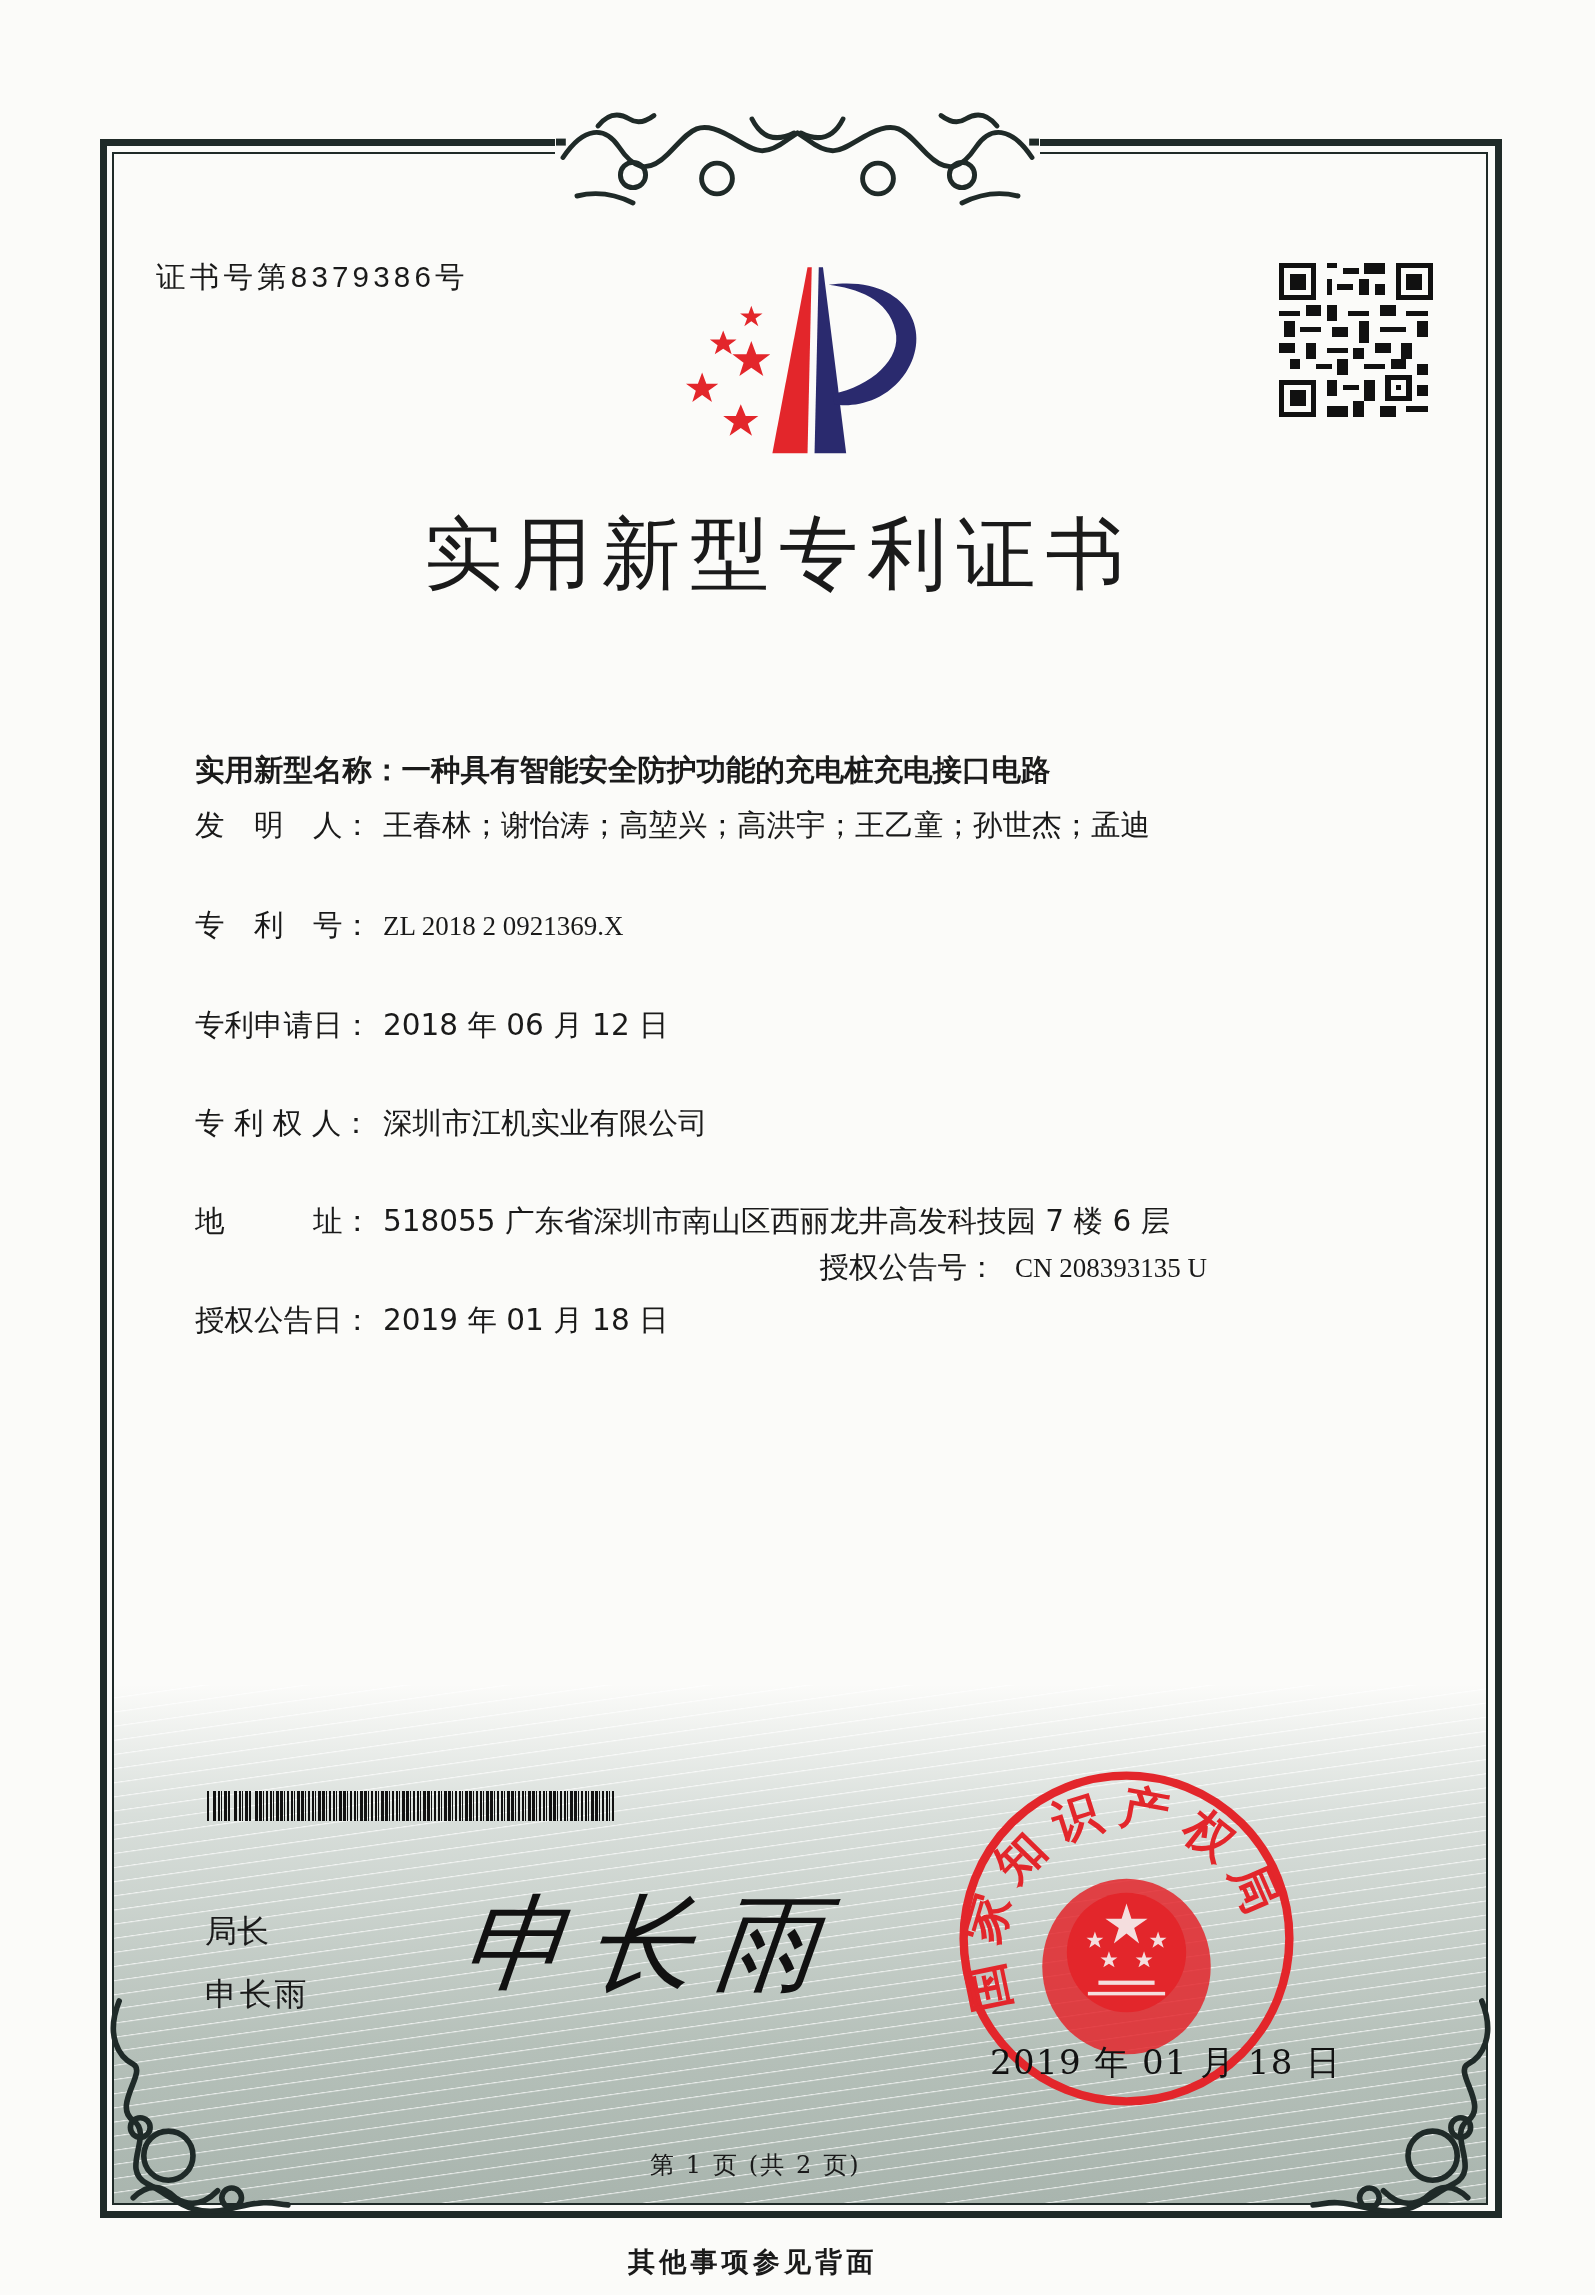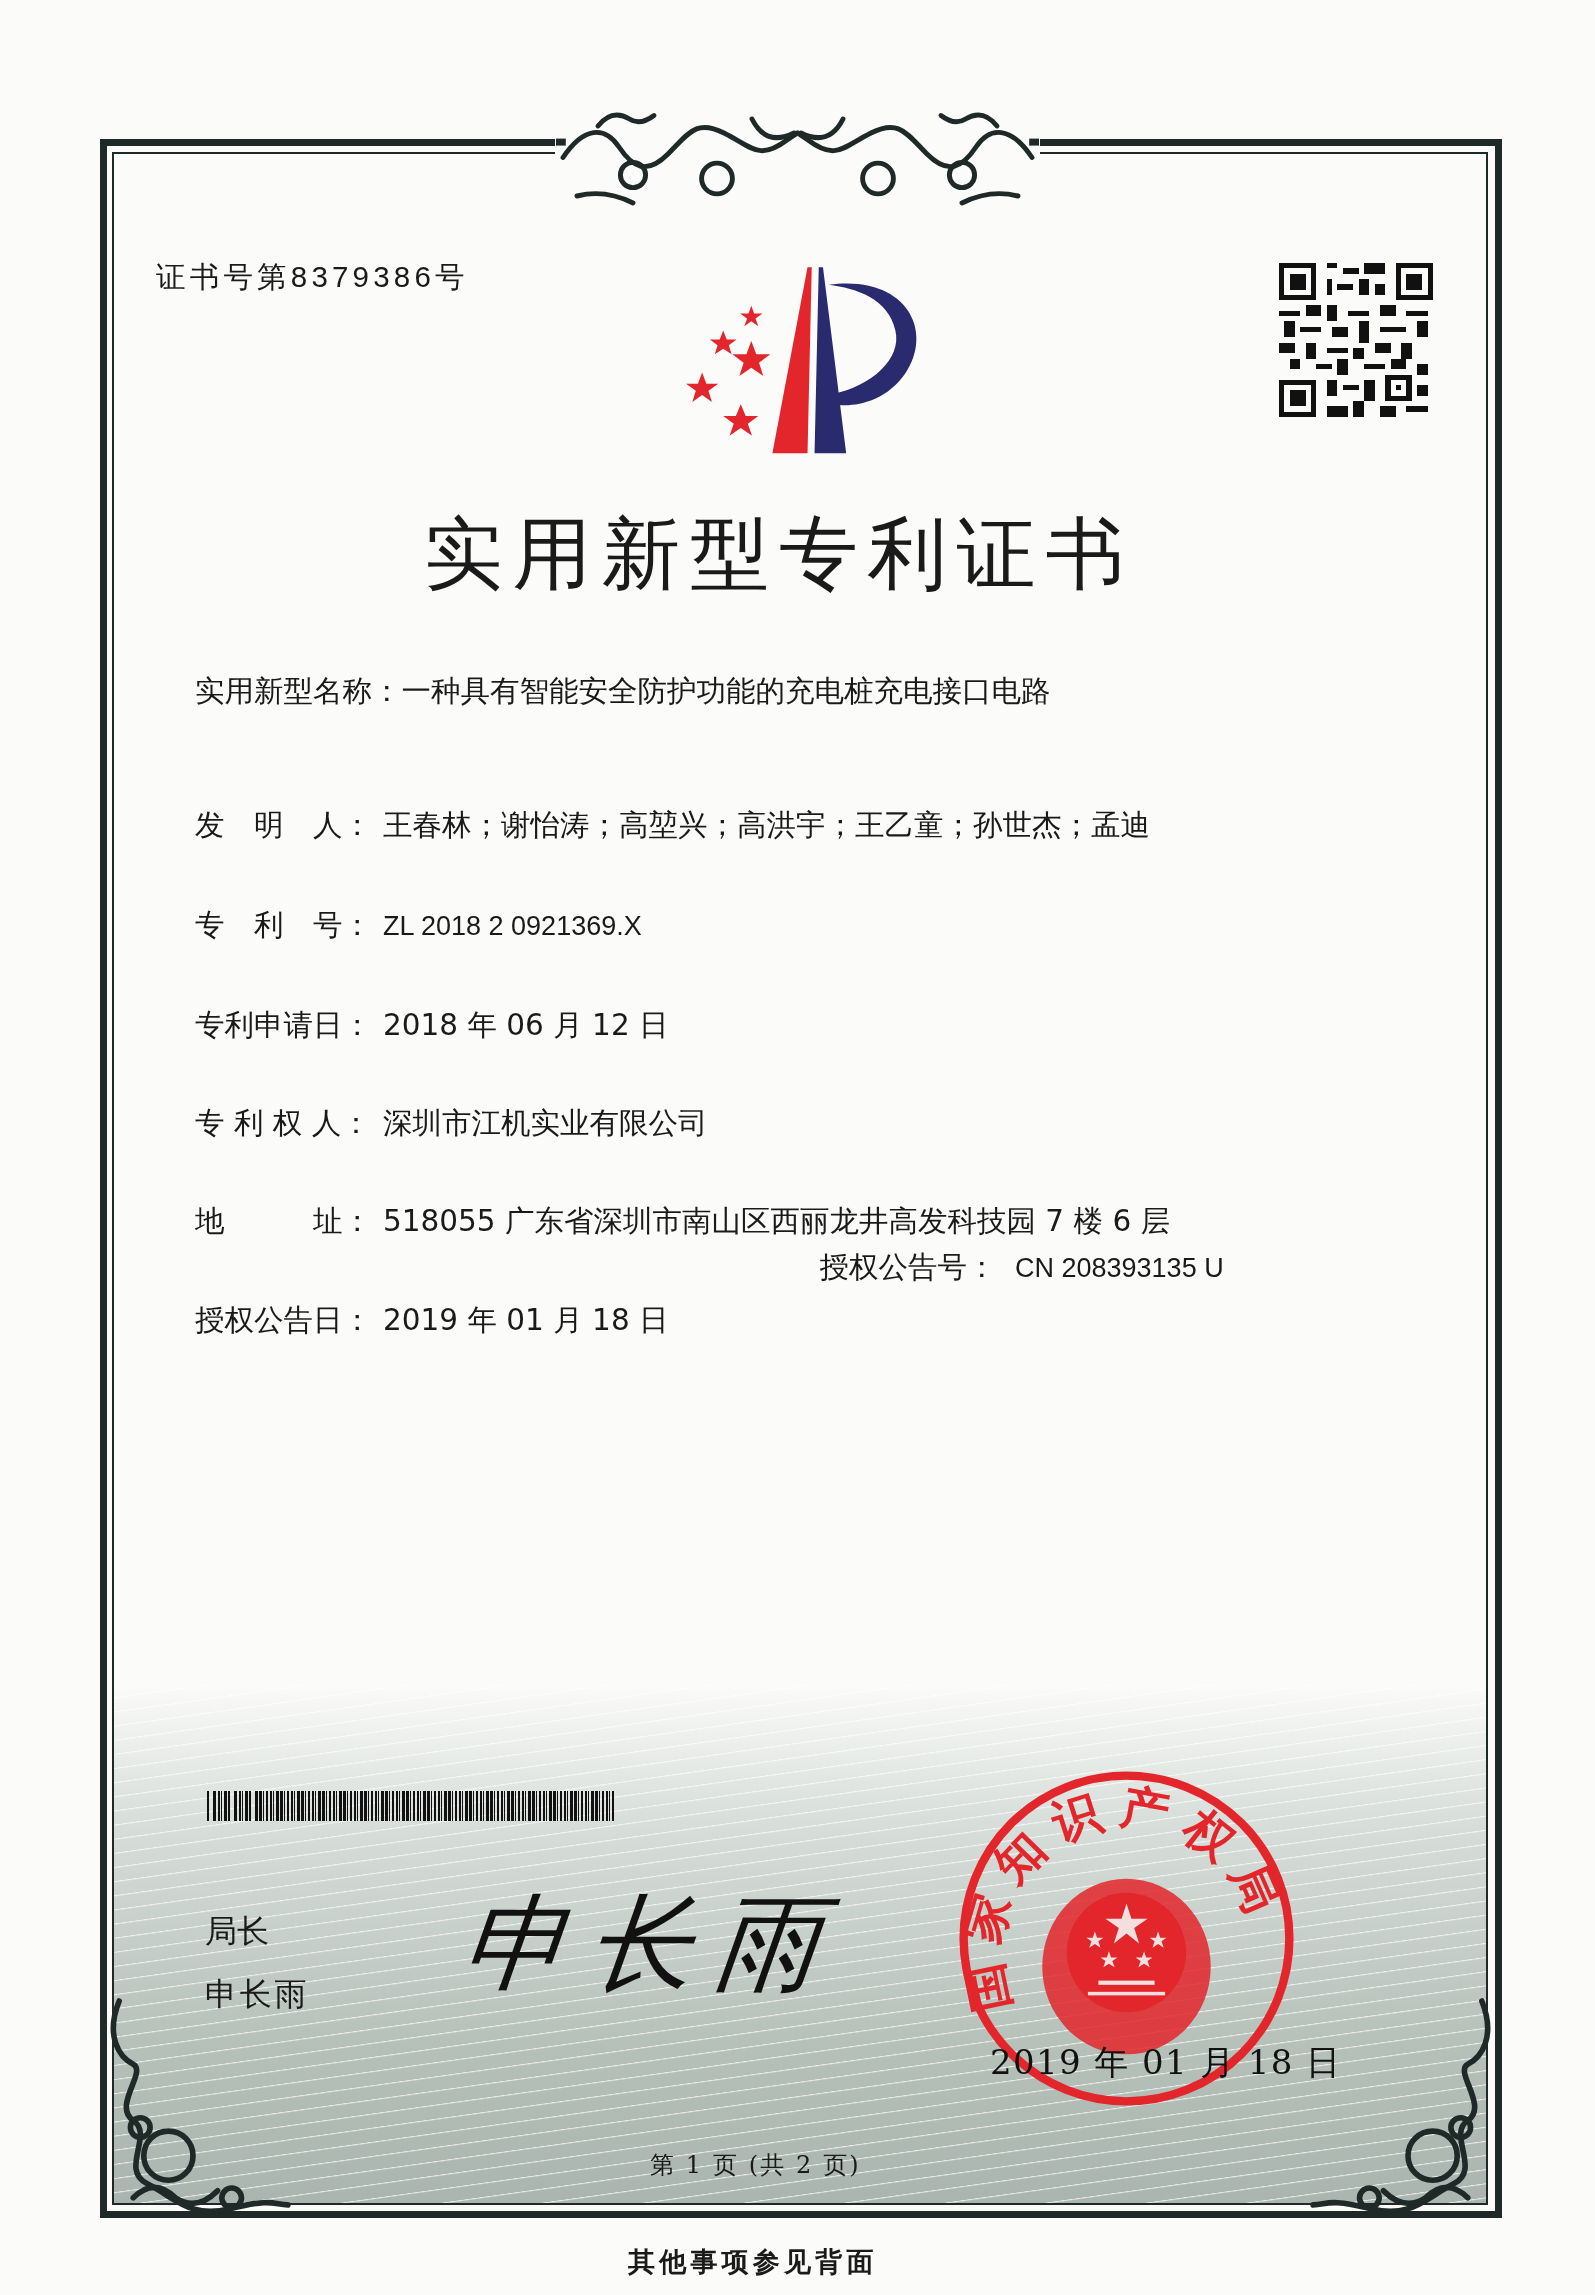--- a/index.html
+++ b/index.html
@@ -19,21 +19,21 @@
   .corner-br{left:1299px;top:1994px;width:211px;height:239px;}
   
   .cert-no{left:156px;top:258px;font-size:29.5px;letter-spacing:4.2px;font-family:Liberation Sans, sans-serif;}
   .logo{left:667px;top:253px;width:267px;height:211px;}
   .qr{left:1279px;top:263px;width:154px;height:154px;}
   .title{left:421px;top:502px;width:716px;font-size:79px;letter-spacing:9.8px;
          font-family:"DejaVu Serif",serif;font-weight:normal;text-align:center;}
   
   .field{left:195px;font-size:29.5px;white-space:nowrap;font-family:"DejaVu Sans",sans-serif;}
   .field .lab{display:inline-block;width:188px;}
-  .mono{font-family:Liberation Sans, sans-serif;font-size:27px;}
+  .mono{font-family:Liberation Serif, serif;font-size:27px;}
   .para{left:195px;width:1215px;font-size:27px;line-height:51px;letter-spacing:3.5px;
         font-family:"DejaVu Serif",serif;text-align:justify;}
   .para p{margin:0;text-indent:2em;}
   .barcode{left:207px;top:1791px;width:407px;height:29.5px;
     background:repeating-linear-gradient(90deg,#111 0 2.1px,transparent 2.1px 3.5px,#111 3.5px 4.2px,transparent 4.2px 6.3px,#111 6.3px 9px,transparent 9px 10.5px);}
   .director-title{left:205px;top:1910px;font-size:32px;font-family:"DejaVu Sans",sans-serif;text-align:center;}
   .director-name{left:205px;top:1973px;font-size:32px;letter-spacing:2.8px;font-family:"DejaVu Sans",sans-serif;}
   .signature{left:463px;top:1875px;font-size:105px;font-family:"DejaVu Serif",serif;font-style:italic;
              transform:skewX(-6deg);letter-spacing:21px;color:#111;}
   .seal{left:951px;top:1763px;width:351px;height:351px;}
@@ -158,21 +158,21 @@
         <rect x="19" y="27" width="3" height="2"></rect>
         <rect x="24" y="27" width="4" height="1"></rect>
     </g>
     <rect x="21" y="22" width="3" height="3" fill="#fbfbf9"></rect>
       <rect x="22" y="23" width="1" height="1" fill="#111"></rect>
   </svg>
 </div>
 
 <div class="abs title">实用新型专利证书</div>
 
-<div class="abs field" style="top:672px;">
+<div class="abs field" style="top:751px;font-weight:bold;">
   <span class="lab" style="width:auto">实用新型名称：</span><span>一种具有智能安全防护功能的充电桩充电接口电路</span>
 </div>
 <div class="abs field" style="top:806px;">
   <span class="lab">发　明　人：</span><span>王春林；谢怡涛；高堃兴；高洪宇；王乙童；孙世杰；孟迪</span>
 </div>
 <div class="abs field" style="top:906px;">
   <span class="lab">专　利　号：</span><span class="mono">ZL 2018 2 0921369.X</span>
 </div>
 <div class="abs field" style="top:1006px;">
   <span class="lab">专利申请日：</span><span>2018 年 06 月 12 日</span>

